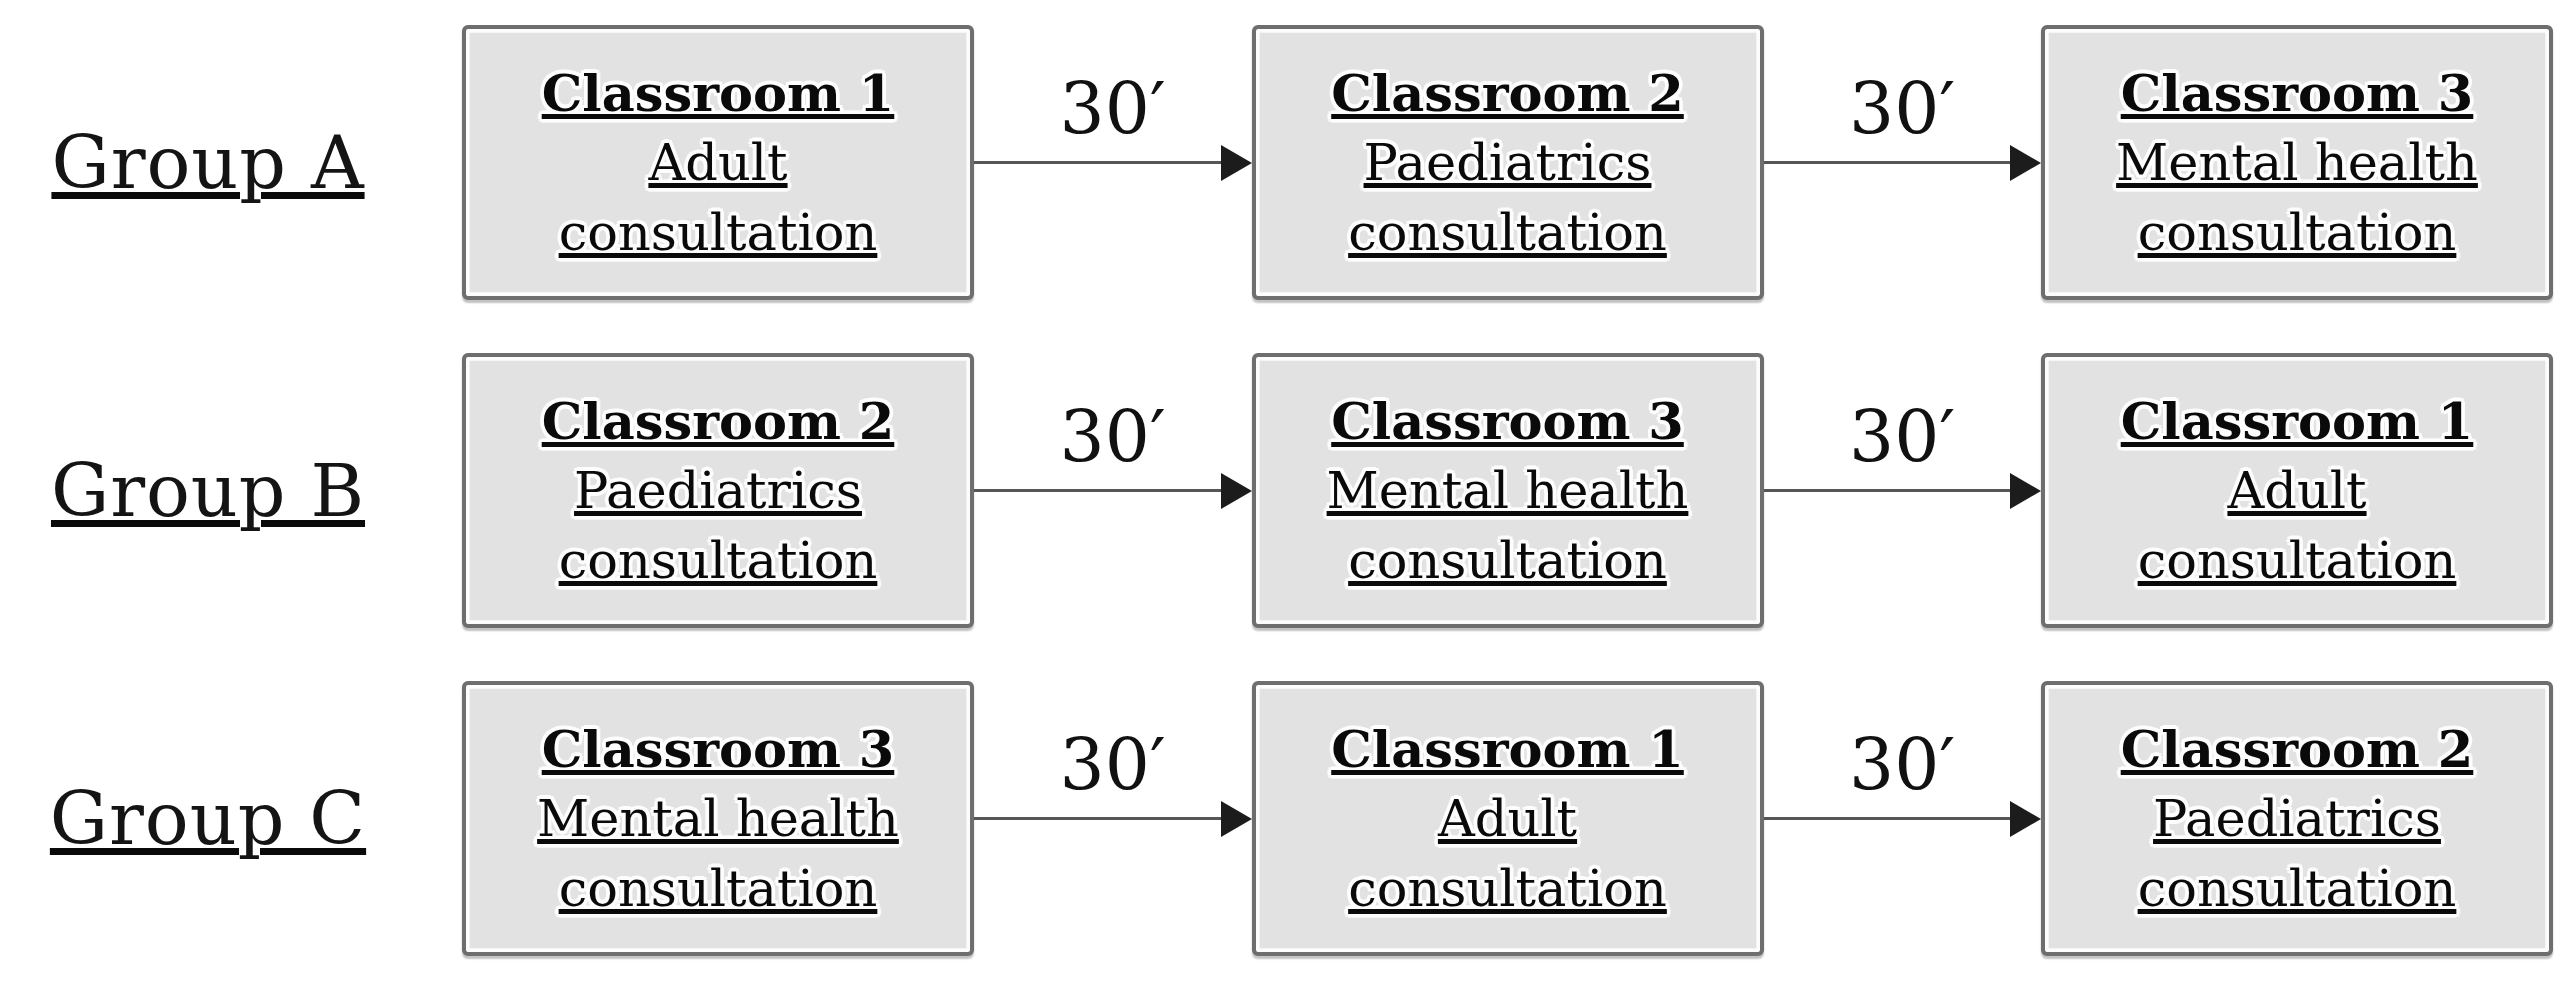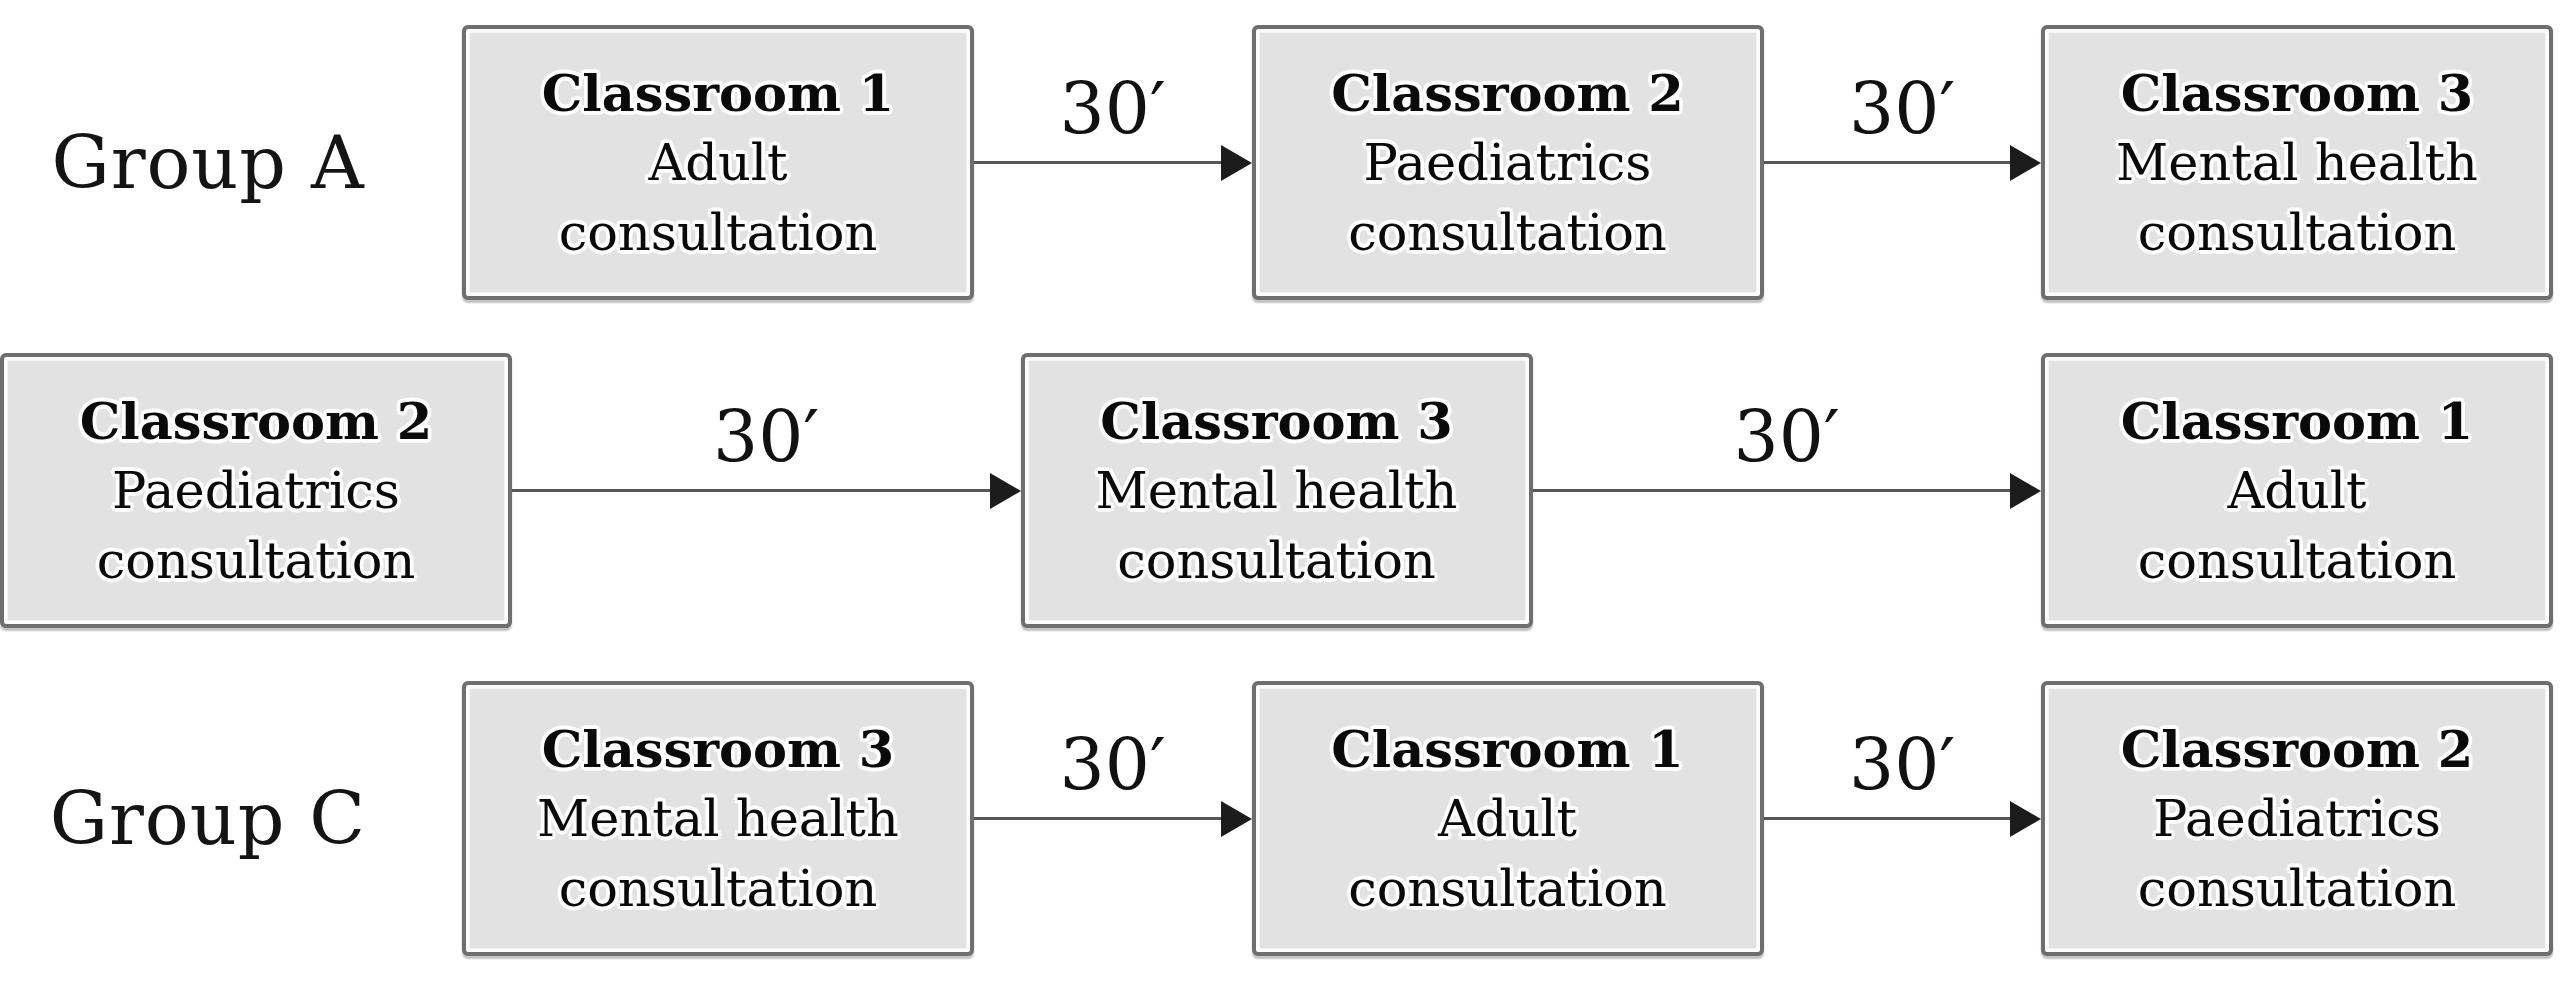--- a/index.html
+++ b/index.html
@@ -12,20 +12,21 @@
     height: 995px;
     overflow: hidden;
     font-family: "DejaVu Serif", "Liberation Serif", serif;
     color: #0a0a0a;
   }
   .figure {
     box-sizing: border-box;
     width: 2576px;
     height: 995px;
     padding: 25px 23px 0 0;
+    text-decoration: underline;
   }
   .row {
     display: flex;
     align-items: center;
     height: 275px;
     margin-bottom: 53px;
   }
   .row:last-child { margin-bottom: 0; justify-content: space-between; }
   .group-label {
     box-sizing: border-box;
@@ -131,20 +132,21 @@
     </div>
 
     <div class="box">
       <div class="box-title">Classroom 3</div>
       <div class="box-line">Mental health</div>
       <div class="box-line">consultation</div>
     </div>
   </div>
 
   <div class="row">
+    <div class="group-label">Group B</div>
 
     <div class="box">
       <div class="box-title">Classroom 2</div>
       <div class="box-line">Paediatrics</div>
       <div class="box-line">consultation</div>
     </div>
 
     <div class="connector">
       <div class="arrow-label">30′</div>
       <div class="arrow-line"></div>

